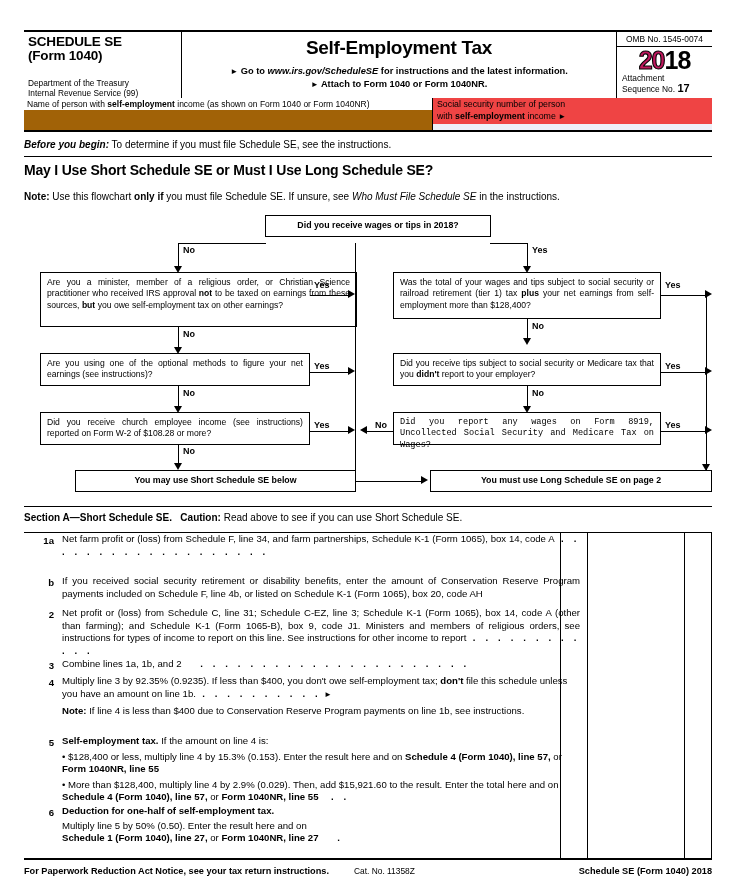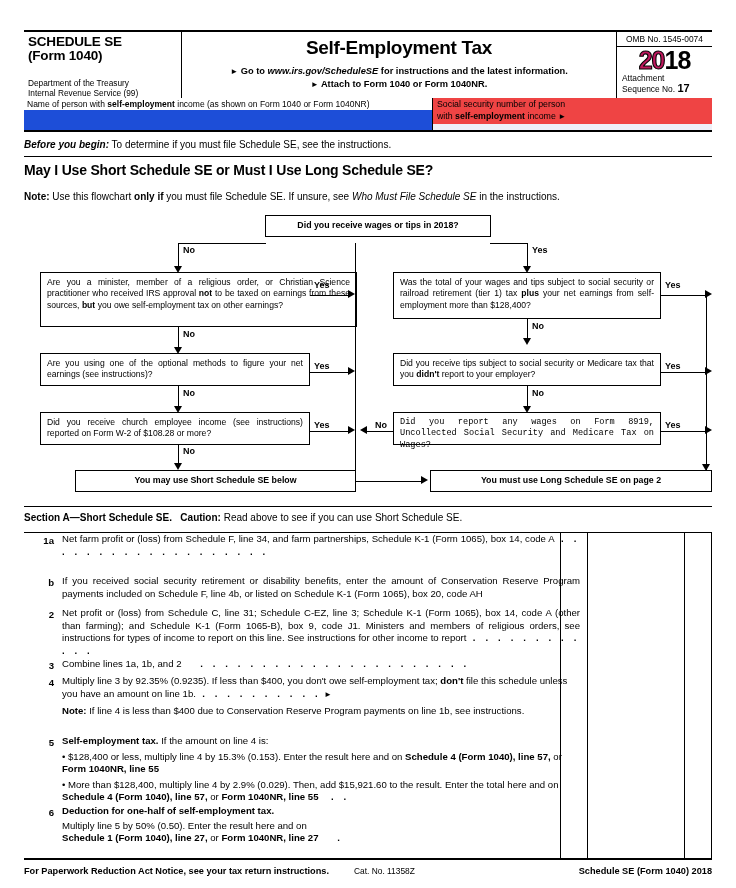--- a/index.html
+++ b/index.html
@@ -30,21 +30,21 @@
   .omb{font-size:8.4px;padding-top:2px;border-bottom:1px solid #000;padding-bottom:2px;}
   .yr{font-size:25px;font-weight:bold;line-height:26px;margin-top:0px;letter-spacing:-1px;}
   .yr .hollow{color:#be185d;-webkit-text-stroke:1.1px #000;}
   .attachseq{font-size:8.4px;line-height:10px;text-align:left;padding-left:5px;}
   .attachseq b{font-size:11px;}
 
   
   .namerow{position:absolute;left:24px;top:98px;width:688px;height:34px;}
   .namebox{position:absolute;left:0;top:0;width:409px;height:34px;
            border-right:1px solid #000;border-bottom:2px solid #000;
-           box-sizing:border-box;background:#1d4ed8;}
+           box-sizing:border-box;background:#a16207;}
   .namebox .lbl{font-size:8.5px;padding:1px 3px;background:#fff;}
   .ssnbox{position:absolute;left:409px;top:0;width:279px;height:34px;
           border-bottom:2px solid #000;box-sizing:border-box;background:#eef0f8;}
   .ssnbox .lbl{font-size:8.8px;padding:1px 0 0 4px;background:#ef4444;line-height:11.5px;height:25px;}
 
   
   .begin{position:absolute;left:24px;top:139px;font-size:10px;}
   .begin i{font-style:italic;font-weight:bold;}
   .rule1{position:absolute;left:24px;top:156px;width:688px;border-top:1.6px solid #000;}
   .h2{position:absolute;left:24px;top:162px;font-size:14px;font-weight:bold;letter-spacing:-0.2px;}

